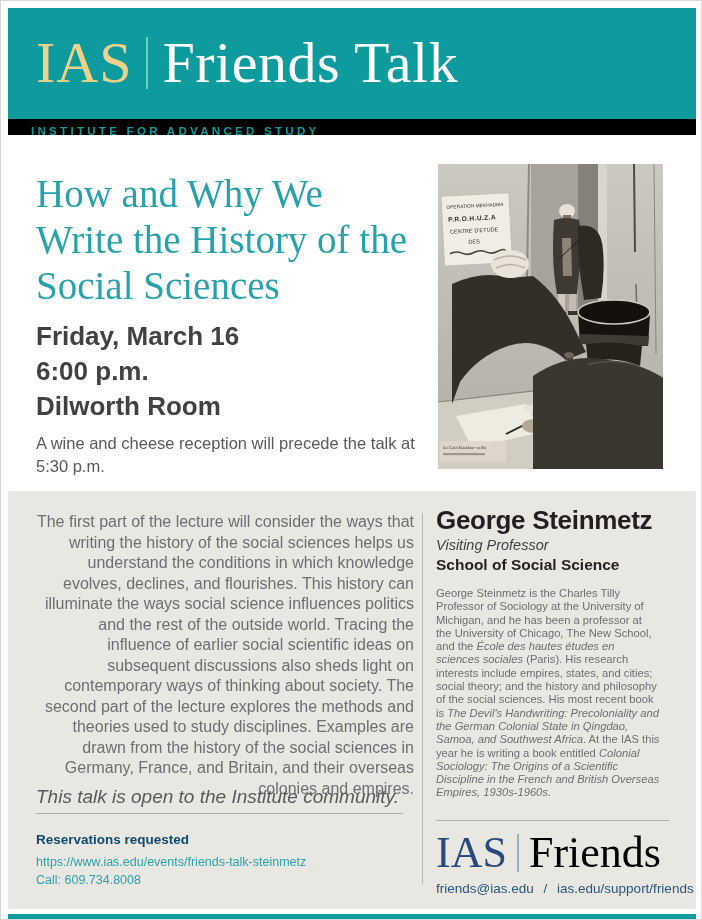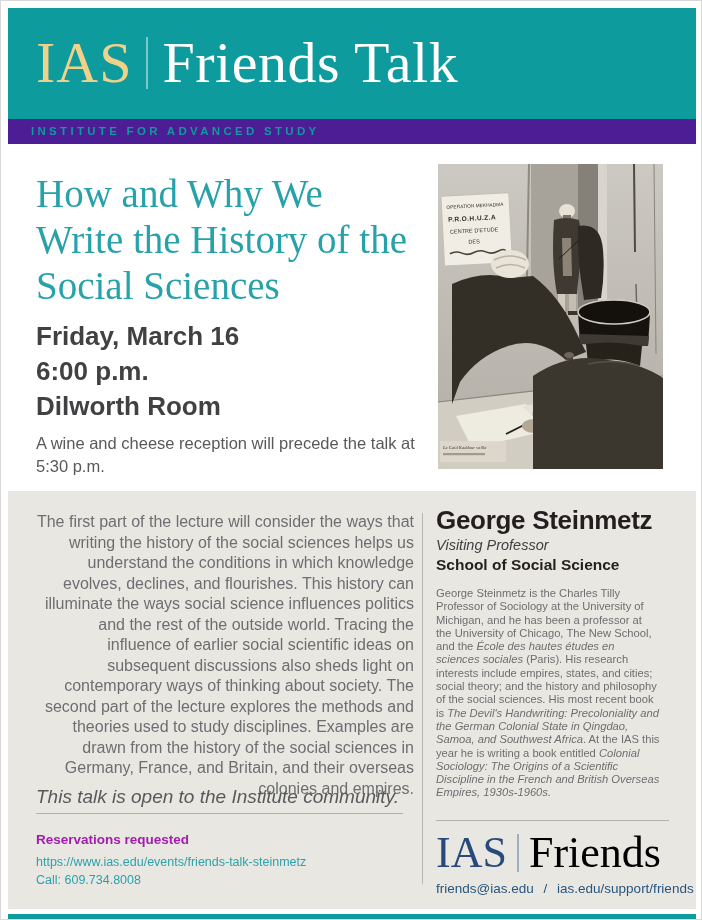--- a/index.html
+++ b/index.html
@@ -8,37 +8,37 @@
     border:1px solid #d8d8d8;box-sizing:border-box;overflow:hidden;
     font-family:"Liberation Sans","DejaVu Sans",sans-serif;
   }
   
   .header{position:absolute;left:7px;top:7px;width:688px;height:111px;background:#0D9B9D;}
   .header-logo{position:absolute;left:28px;top:26px;display:flex;align-items:center;gap:14px;
     font-family:"Liberation Serif","DejaVu Serif",serif;line-height:1;}
   .logo-ias{font-size:58px;color:#F0D189;letter-spacing:1px;}
   .logo-divider{width:2px;height:52px;background:rgba(255,255,255,0.45);}
   .logo-sub{font-size:58px;color:#ffffff;letter-spacing:0.5px;}
-  .band{position:absolute;left:7px;top:118px;width:688px;height:25px;background:#4c1d95;}
+  .band{position:absolute;left:7px;top:118px;width:688px;height:16px;background:#000000;}
   .band-text{position:absolute;left:23px;top:0;line-height:25px;font-size:11.5px;font-weight:bold;
     letter-spacing:3.3px;color:#0D9B9D;}
   
   .title{position:absolute;left:35px;top:170px;font-family:"Liberation Serif","DejaVu Serif",serif;
     font-size:39px;line-height:46px;color:#27A2AB;font-weight:normal;margin:0;}
   .when{position:absolute;left:35px;top:318px;font-size:26px;line-height:35px;font-weight:bold;color:#414042;}
   .reception{position:absolute;left:35px;top:431px;width:392px;font-size:16.5px;line-height:23px;color:#58595B;}
   .photo{position:absolute;left:437px;top:163px;width:225px;height:305px;}
   .photo svg{display:block;width:100%;height:100%;}
   
   .gray{position:absolute;left:7px;top:490px;width:688px;height:418px;background:#E9E7E1;}
   .para{position:absolute;left:28px;top:21px;width:378px;font-size:16px;line-height:20.5px;color:#6D6E71;text-align:right;}
   .open-note{position:absolute;left:28px;top:295px;font-size:19px;font-style:italic;color:#58595B;}
   .hr-left{position:absolute;left:28px;top:322px;width:367px;height:1px;background:#B2B0AA;}
   .res{position:absolute;left:28px;top:341px;}
-  .res-heading{font-size:13.5px;font-weight:bold;color:#a21caf;margin-bottom:6px;}
+  .res-heading{font-size:13.5px;font-weight:bold;color:#0c4a6e;margin-bottom:6px;}
   .res-line{font-size:12.5px;color:#2AA2AC;line-height:18px;text-decoration:none;display:block;cursor:pointer;}
   .vdivider{position:absolute;left:414px;top:22px;width:1px;height:371px;background:#B8B6B0;}
   .speaker{position:absolute;left:428px;top:14px;width:240px;}
   .speaker-name{font-size:26px;font-weight:bold;color:#231F20;letter-spacing:-0.3px;line-height:30px;}
   .speaker-role{font-size:14.5px;font-style:italic;color:#414042;margin-top:2px;}
   .speaker-school{font-size:15.5px;font-weight:bold;color:#231F20;margin-top:3px;}
   .speaker-bio{margin-top:13px;width:224px;font-size:11.2px;line-height:13.3px;color:#6D6E71;}
   .hr-right{position:absolute;left:428px;top:329px;width:233px;height:1px;background:#B2B0AA;}
   .footer-logo{position:absolute;left:428px;top:340px;display:flex;align-items:center;gap:10px;
     font-family:"Liberation Serif","DejaVu Serif",serif;line-height:1;}

